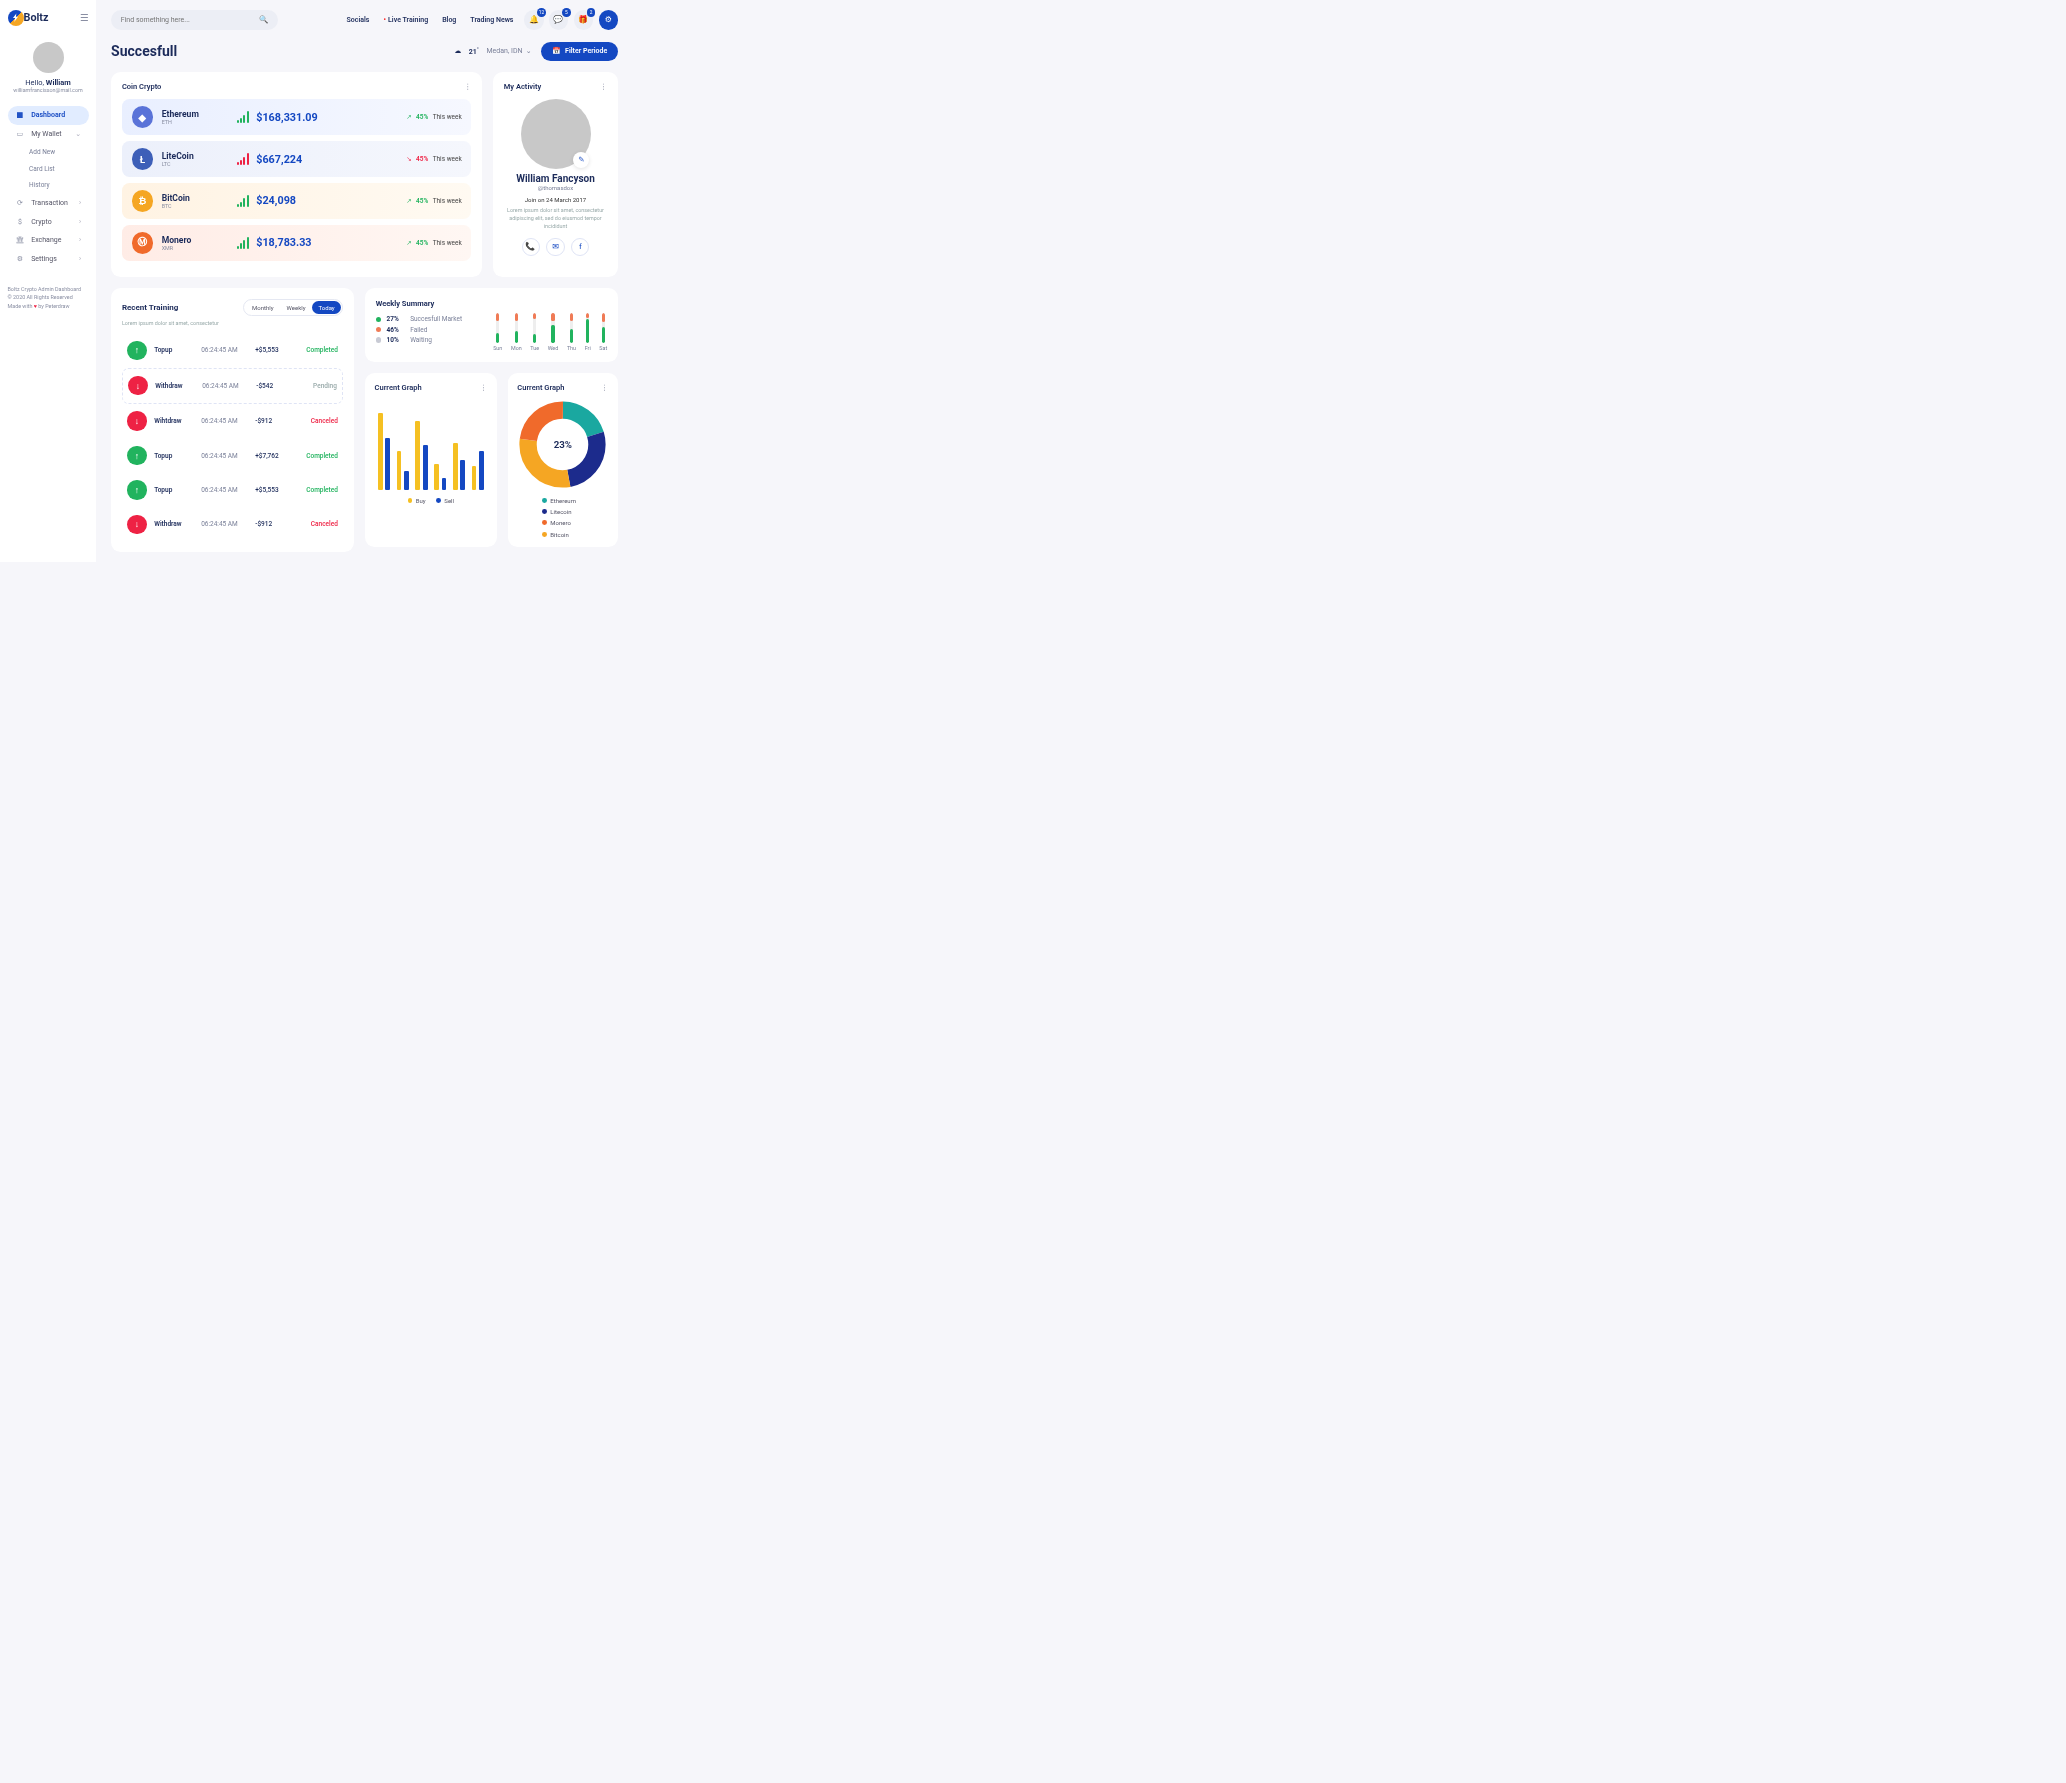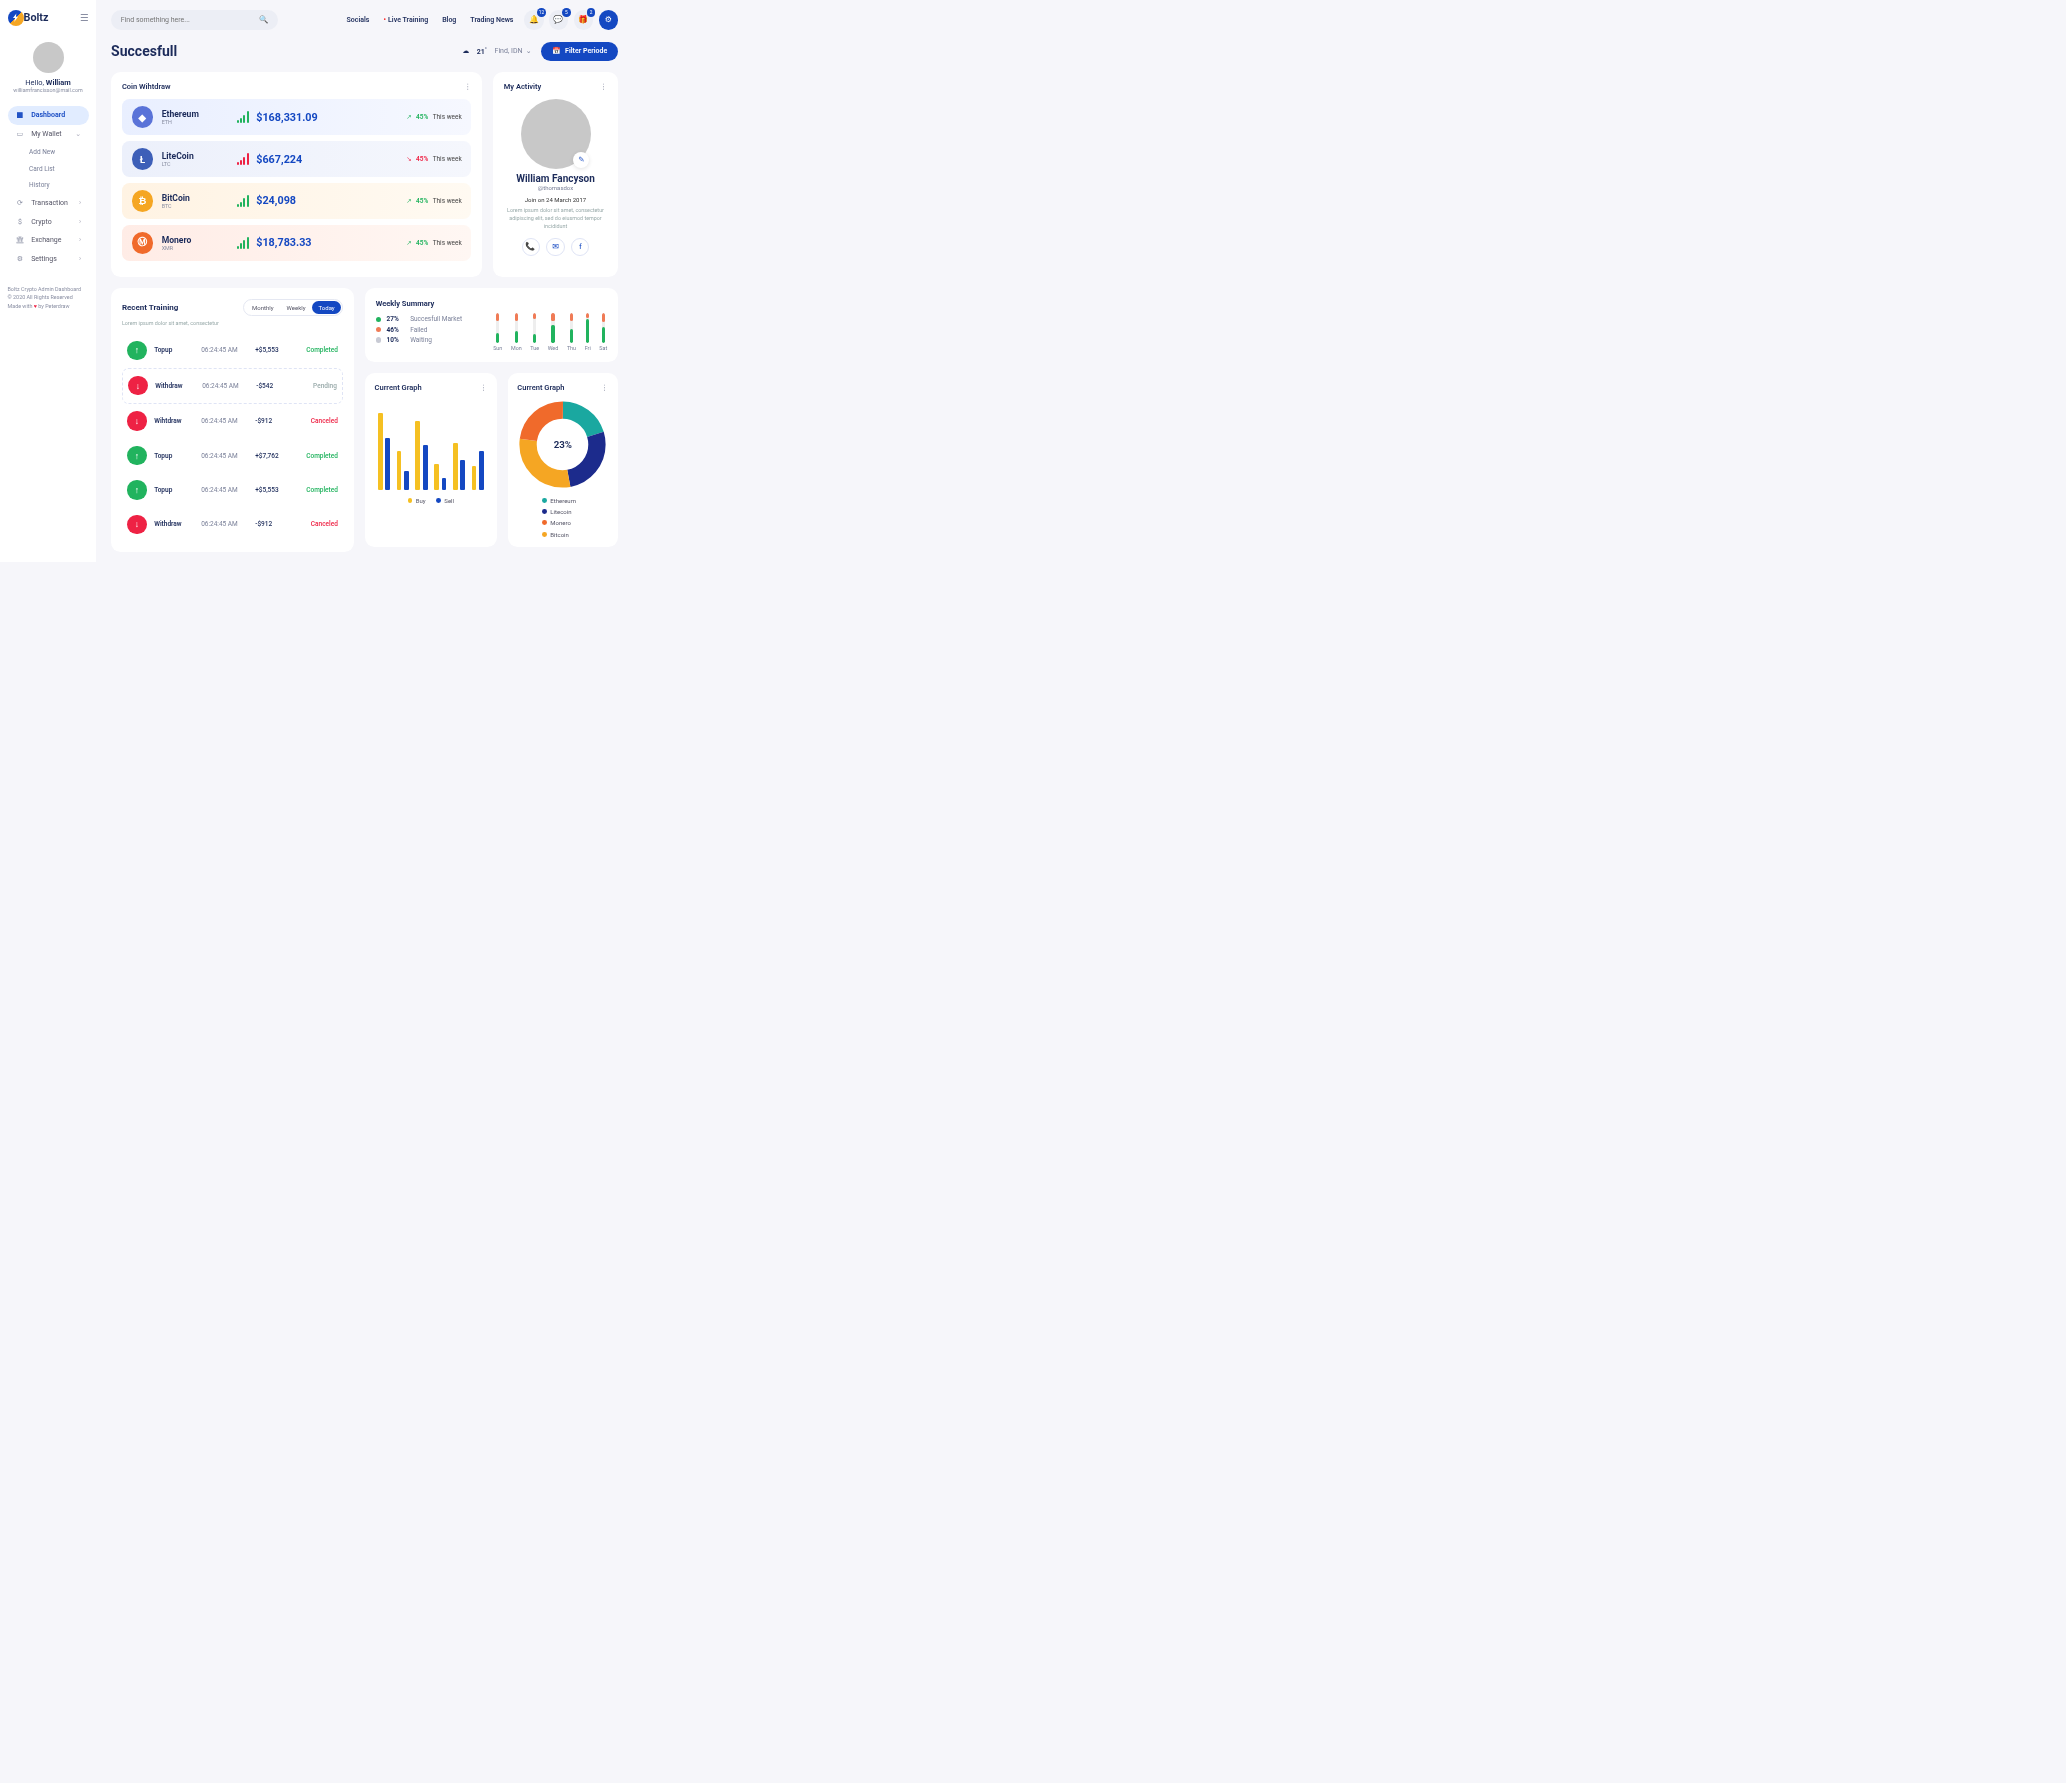--- a/index.html
+++ b/index.html
@@ -197,34 +197,34 @@
         <div class="icbtn primary">⚙</div>
       </div>
     </div>
 
     <div class="hdr">
       <h1>Succesfull</h1>
       <div class="weather">
         <span>☁</span>
         <span><b>21</b><sup>°</sup></span>
         <span class="loc">
-            <span>Find, IDN</span>
+            <span>Medan, IDN</span>
             <span>⌄</span>
           </span>
       </div>
       <div class="filter-btn">
         <span>📅</span>
           <span>Filter Periode</span>
       </div>
     </div>
 
     <div class="grid">
       <div class="card">
         <div class="card-h">
-          <h3>Coin Wihtdraw</h3>
+          <h3>Coin Crypto</h3>
           <span class="dots">⋮</span>
         </div>
         <div id="coins">
             <div class="coin eth">
               <div class="cic">◆</div>
     <div class="cname">
                 <div class="nm">Ethereum</div>
                 <div class="sy">ETH</div>
               </div>
     <div class="bars">

